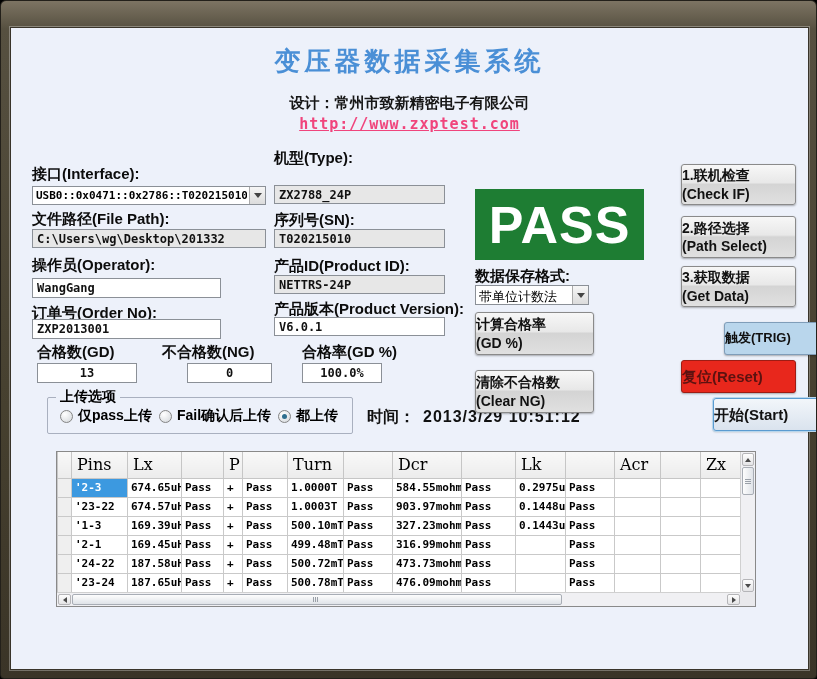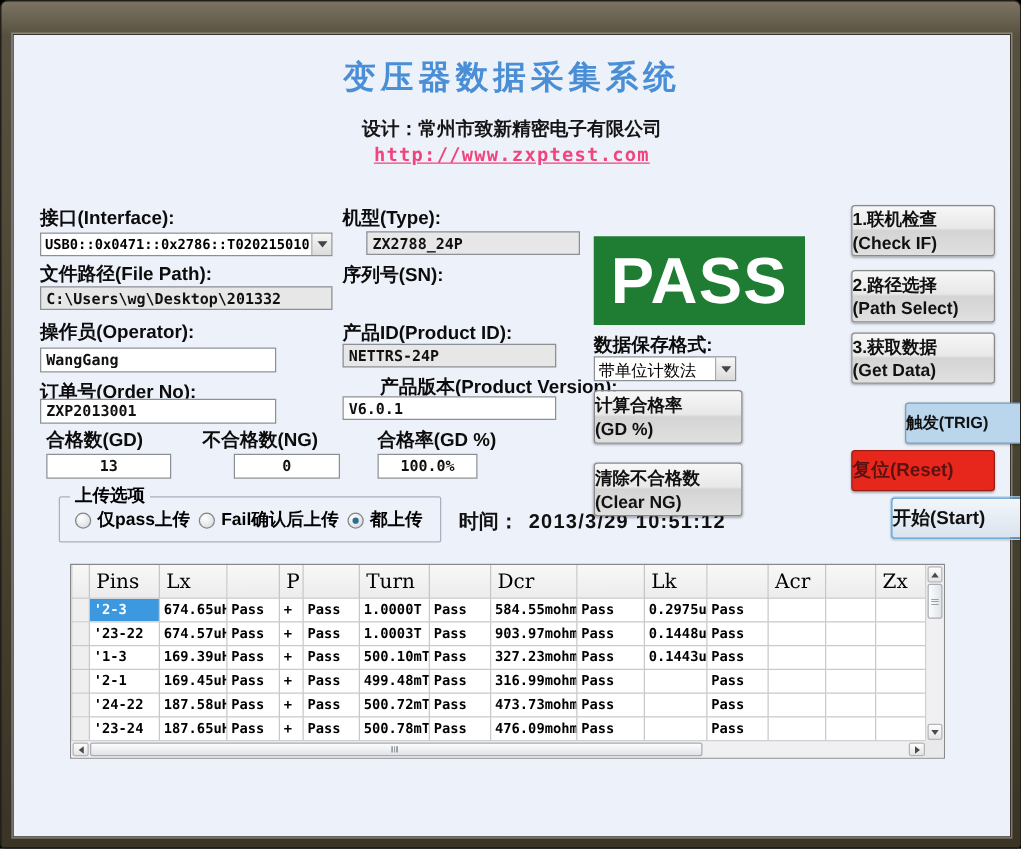--- a/index.html
+++ b/index.html
@@ -186,29 +186,30 @@
           <span class="radio-circle"></span>
           <span>Fail确认后上传</span>
         </div>
         <div class="radio-item selected">
           <span class="radio-circle"></span>
           <span>都上传</span>
         </div>
       </div>
     </div>
 
-    <div class="lbl" style="left:263px; top:137px;">机型(Type):</div>
-    <div class="tbox readonly" style="left:263px; top:157px; width:171px; height:19px;margin-left:19px;">ZX2788_24P</div>
+    <div class="lbl" style="left:263px; top:121px;">机型(Type):</div>
+    <div class="tbox readonly" style="left:263px; top:157px; width:171px; height:19px;">ZX2788_24P</div>
 
     <div class="lbl" style="left:263px; top:183px;">序列号(SN):</div>
+    <div class="tbox readonly" style="left:263px; top:201px; width:171px; height:19px;">T020215010</div>
 
     <div class="lbl" style="left:263px; top:229px;">产品ID(Product ID):</div>
     <div class="tbox readonly" style="left:263px; top:247px; width:171px; height:19px;">NETTRS-24P</div>
 
-    <div class="lbl" style="left:263px; top:272px;margin-left:30px;">产品版本(Product Version):</div>
+    <div class="lbl" style="left:263px; top:272px;">产品版本(Product Version):</div>
     <div class="tbox" style="left:263px; top:289px; width:171px; height:19px;">V6.0.1</div>
 
     <div class="lbl" style="left:291px; top:315px;">合格率(GD %)</div>
     <div class="tbox center" style="left:291px; top:335px; width:80px; height:20px;">100.0%</div>
 
     <div class="time-row">
       <span>时间：</span><span class="tval">2013/3/29 10:51:12</span>
     </div>
 
     <div class="pass-banner">PASS</div>

